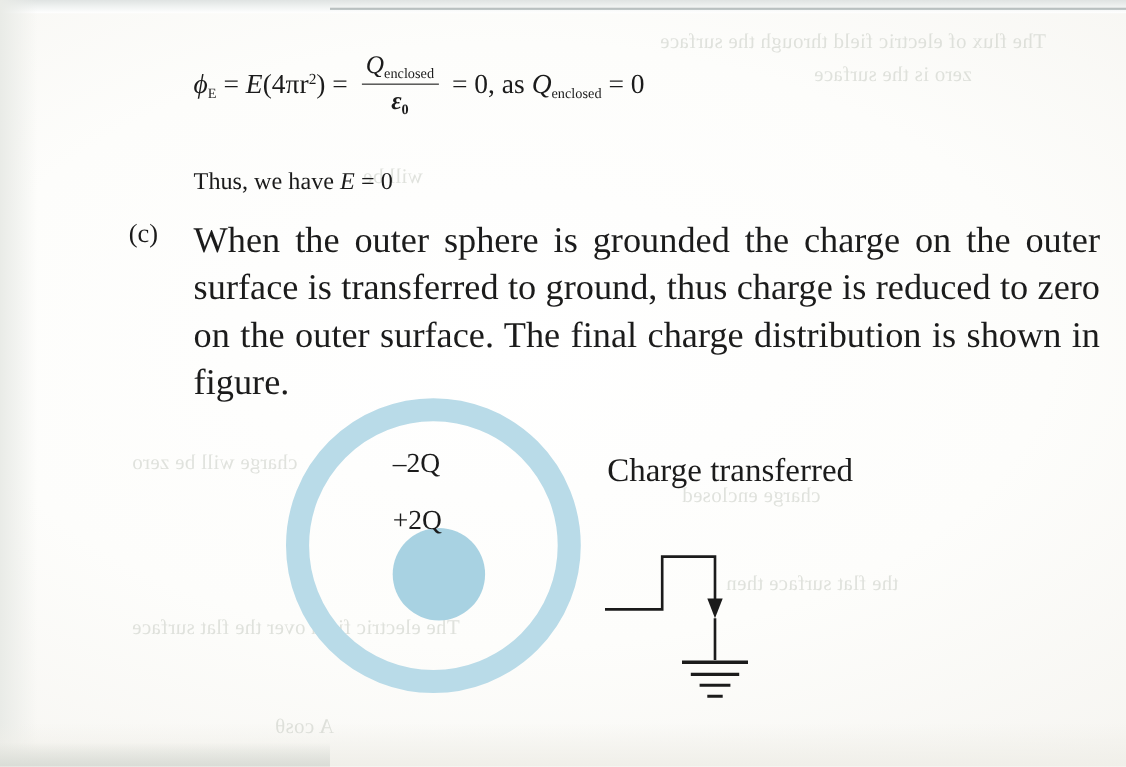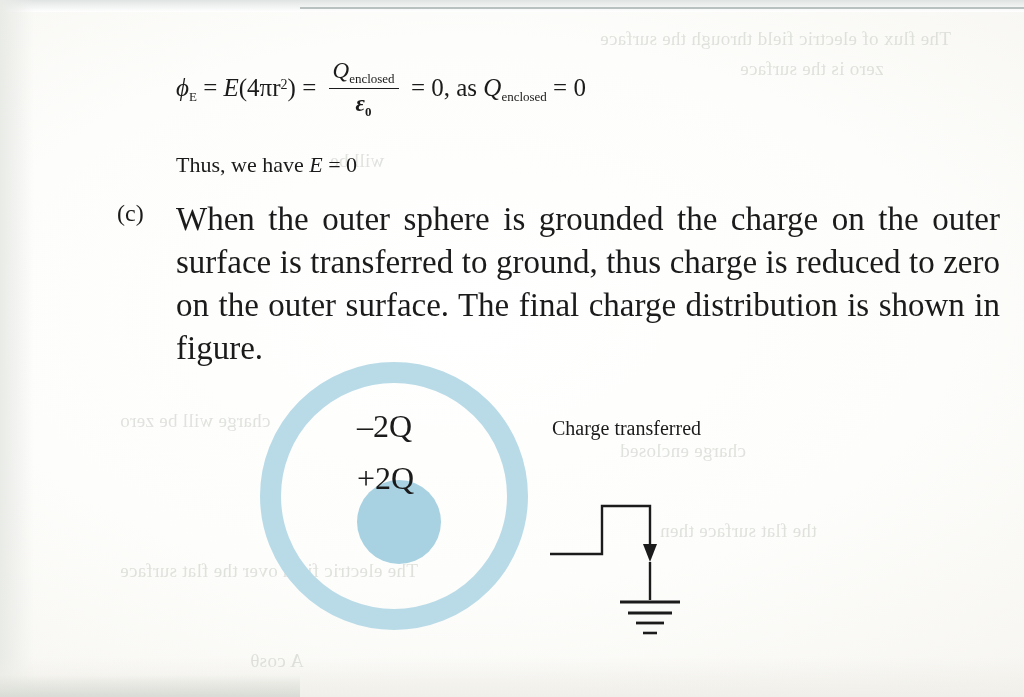--- a/index.html
+++ b/index.html
@@ -87,21 +87,21 @@
   }
   .sup {
     font-size: 14px;
     vertical-align: 0.55em;
     font-style: normal;
   }
   .frac {
     display: inline-block;
     text-align: center;
     vertical-align: middle;
-    margin: 12px 6px;
+    margin: 0 6px;
     position: relative;
     top: -2px;
   }
   .frac .num {
     display: block;
     padding: 0 4px 1px 4px;
     border-bottom: 1.6px solid #1b1b1b;
     font-size: 23px;
   }
   .frac .den {
@@ -162,33 +162,33 @@
     position: absolute;
     left: 105px;
     top: 118px;
     width: 84px;
     height: 84px;
     border-radius: 50%;
     background: #a8d2e2;
   }
   .charge-label {
     position: absolute;
-    font-size: 32px;
+    font-size: 25px;
     color: #1b1b1b;
     white-space: nowrap;
   }
   .charge-outer-lbl { left: 105px; top: 46px; }
   .charge-inner-lbl { left: 105px; top: 98px; }
 
   .caption {
     position: absolute;
     left: 300px;
     top: 48px;
     width: 340px;
-    font-size: 20px;
+    font-size: 30px;
     line-height: 36px;
     color: #1b1b1b;
   }
 
   .ground-svg {
     position: absolute;
     left: 250px;
     top: 130px;
   }
 

